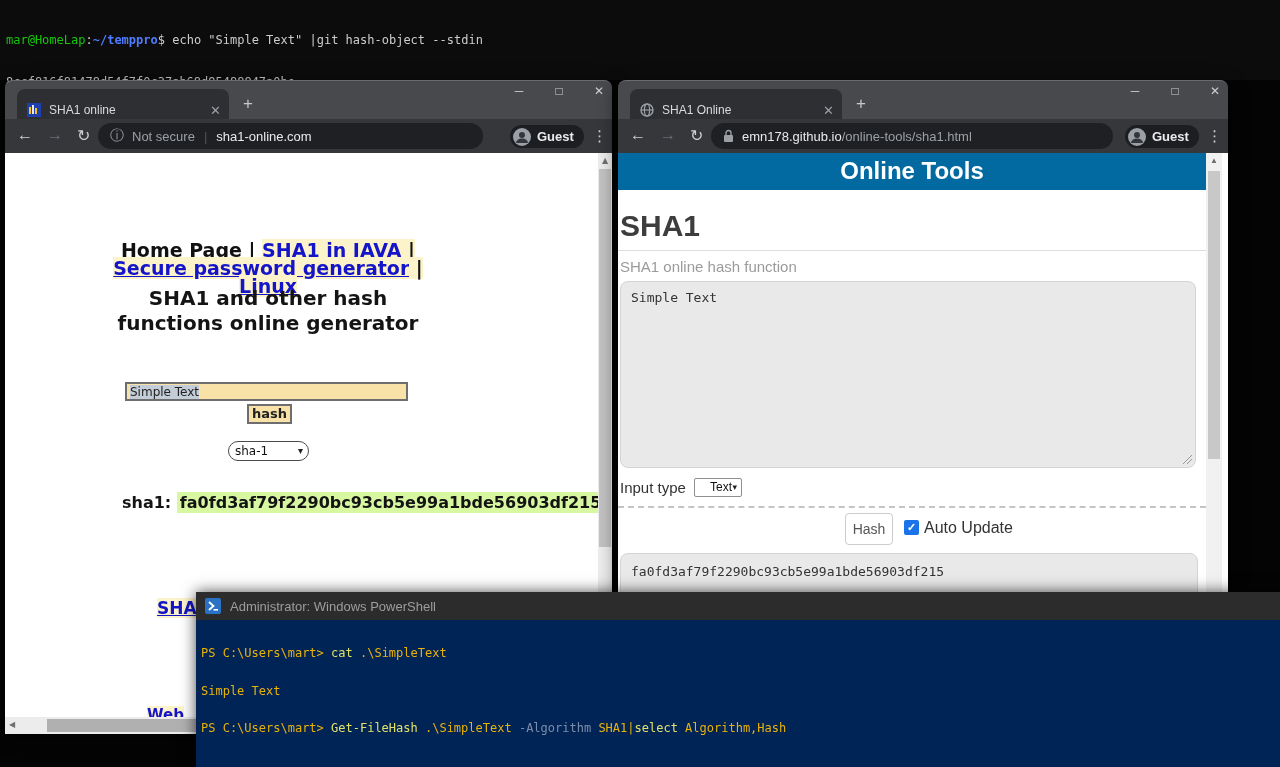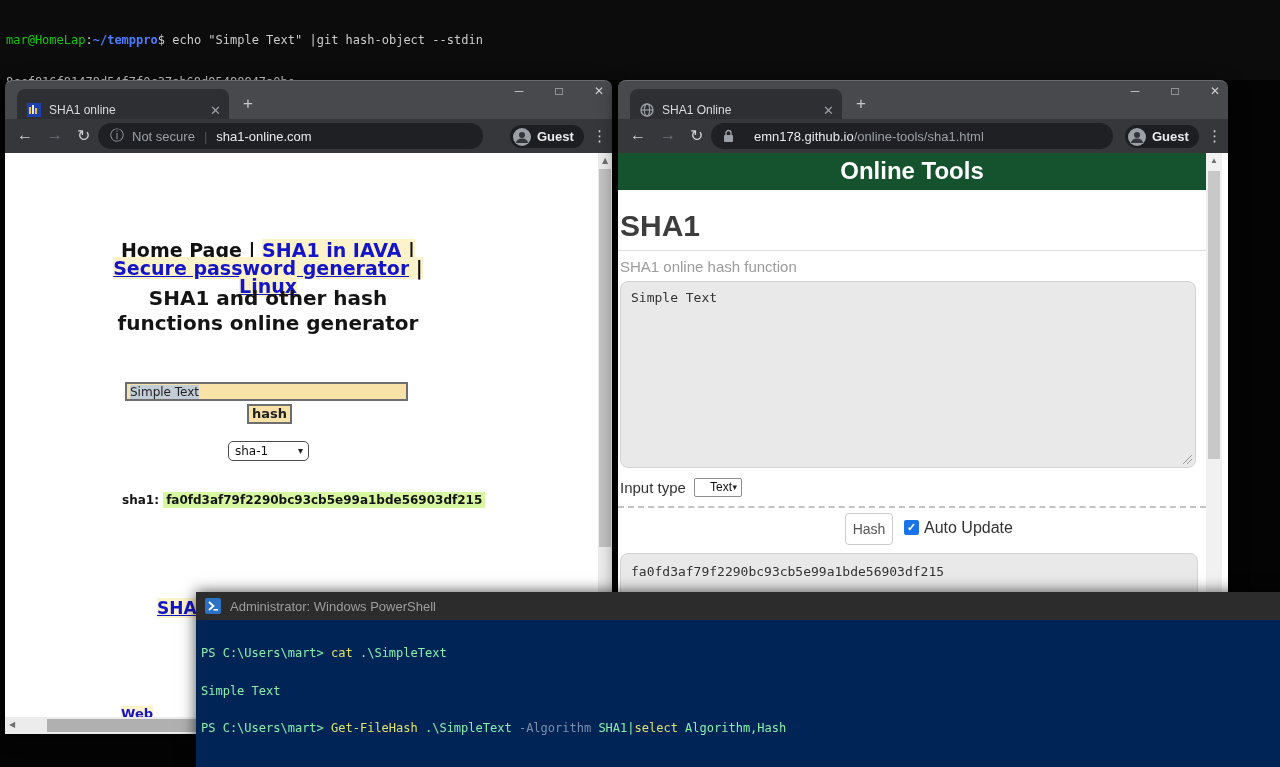--- a/index.html
+++ b/index.html
@@ -8,21 +8,21 @@
            font-family:"Liberation Sans", sans-serif; }
 
   
   .bash-term { position:absolute; left:0; top:0; width:1280px; height:80px;
     background:#0c0c0c; padding:5px 0 0 6px;
     font:12px/14px "DejaVu Sans Mono", monospace; white-space:pre; }
   .term-line { min-height:14px; }
   .seg-green { color:#16c60c; font-weight:normal; }
   .seg-blue  { color:#4e7cff; font-weight:bold; }
   .seg-fg    { color:#cccccc; }
-  .seg-psfg  { color:#86efac; }
+  .seg-psfg  { color:#eab308; }
   .seg-yellow{ color:#e2e268; }
   .seg-param { color:#7d8ca8; }
 
   
   .bwin { position:absolute; background:#48494d; border-radius:8px 8px 0 0;
           border-top:1px solid #6a6b6f; box-shadow:0 4px 18px rgba(0,0,0,.65); }
   .left-win  { left:5px;   top:80px; width:607px; height:653px; }
   .right-win { left:618px; top:80px; width:610px; height:687px; }
   .tab { position:absolute; left:12px; top:8px; height:30px; width:212px;
          background:#2e2f33; border-radius:8px 8px 0 0; display:flex;
@@ -59,44 +59,44 @@
   .lc .h1 { position:absolute; left:112px; top:133px; width:302px; text-align:center;
             font-size:20px; font-weight:bold; line-height:25px; color:#141414; }
   .fake-input { position:absolute; left:120px; top:229px; width:283px; height:19px;
                 background:#f8e2a7; border:2px solid #6e6e6e; font-size:12px;
                 padding:1px 3px; color:#222; }
   .fake-input .selhl { background:#c3cdd7; }
   .hash-btn-l { position:absolute; left:242px; top:251px; width:45px; height:20px;
                 background:#f8e2a7; border:2px solid #6e6e6e; font-size:13px;
                 font-weight:bold; color:#222; text-align:center; line-height:16px; }
   .algo-select { position:absolute; left:223px; top:288px; width:81px; height:20px;
-                 background:#fff; border:1px solid #4a4a4a; border-radius:5px;
+                 background:#fff; border:1px solid #4a4a4a; border-radius:10px;
                  font-size:12px; color:#111; line-height:18px; padding-left:6px; }
   .algo-select .arr { position:absolute; right:5px; top:0; font-size:10px; color:#222; }
   .result-label { position:absolute; left:112px; top:320px; width:302px; text-align:center;
                   font-size:17px; font-weight:bold; color:#141414; }
   .result-line { position:absolute; left:117px; top:340px; white-space:nowrap;
-                 font-size:12px; font-weight:bold; color:#141414; }
+                 font-size:16px; font-weight:bold; color:#141414; }
   .result-line .hl { background:#d7f7a1; padding:1px 3px; }
   .plink { position:absolute; color:#1414c8; font-weight:bold;
            text-decoration:underline; background:#fdf3cb; }
   .plink.mid { left:152px; top:445px; font-size:17px; }
-  .plink.bot { left:116px; top:553px; font-size:13px; }
+  .plink.bot { left:142px; top:553px; font-size:15px; }
   .vscroll-l { position:absolute; left:593px; top:0; width:14px; height:564px; background:#ececec; }
   .vscroll-l .thumb { position:absolute; left:1px; top:16px; width:12px; height:378px; background:#c2c2c2; }
   .hscroll-l { position:absolute; left:0; top:564px; width:593px; height:17px; background:#ececec; }
   .hscroll-l .thumb { position:absolute; left:42px; top:2px; width:360px; height:13px; background:#b0b0b0; }
   .sb-arrow { position:absolute; color:#707070; font-size:8px; width:14px; height:16px;
               text-align:center; line-height:16px; }
   .corner { position:absolute; left:593px; top:564px; width:14px; height:17px; background:#ececec; }
 
   
   .rc { width:610px; height:615px; color:#333; }
   .rc .site-header { position:absolute; left:0; top:0; width:588px; height:37px;
-      background:#14532d; color:#fff; text-align:center; font-size:24px;
+      background:#0369a1; color:#fff; text-align:center; font-size:24px;
       font-weight:bold; line-height:36px; }
   .rc .h2 { position:absolute; left:2px; top:56px; font-size:30px; font-weight:bold; color:#3d3d3d; }
   .rc .hr1 { position:absolute; left:0; top:97px; width:588px; border-top:1px solid #ddd; }
   .rc .subtitle { position:absolute; left:2px; top:105px; font-size:15px; color:#9b9b9b; }
   .rc .tarea { position:absolute; left:2px; top:128px; width:576px; height:187px;
       background:#e9e9e9; border:1px solid #d4d4d4; border-radius:8px;
       font:13px/16px "DejaVu Sans Mono", monospace; color:#333; padding:8px 10px; }
   .rc .resize { position:absolute; right:2px; bottom:2px; }
   .rc .itype-label { position:absolute; left:2px; top:326px; font-size:15px; color:#333; }
   .rc .itype-sel { position:absolute; left:76px; top:325px; width:48px; height:19px;
@@ -218,21 +218,21 @@
     </div>
     <div class="toolbar">
       <span class="navbtn" style="left:12px">←</span>
       <span class="navbtn dim" style="left:42px">→</span>
       <span class="navbtn" style="left:72px">↻</span>
       <div class="urlpill" style="left:93px; width:402px;">
         <svg width="11" height="14">
             <rect x="1" y="6" width="9" height="7" rx="1" fill="#9aa0a6"></rect>
             <path d="M3 6 V4 a2.5 2.5 0 0 1 5 0 V6" fill="none" stroke="#9aa0a6" stroke-width="1.4"></path>
           </svg>
-        <span style="margin-left:20px">emn178.github.io</span>
+        <span style="margin-left:8px">emn178.github.io</span>
           <span class="url-gray">/online-tools/sha1.html</span>
       </div>
       <div class="guest" style="left:507px">
         <svg width="18" height="18">
             <circle cx="9" cy="9" r="9" fill="#9aa0a6"></circle>
             <circle cx="9" cy="7" r="3" fill="#35363b"></circle>
             <path d="M3 15 a6 4.5 0 0 1 12 0 z" fill="#35363b"></path>
           </svg>
         <span>Guest</span>
       </div>

